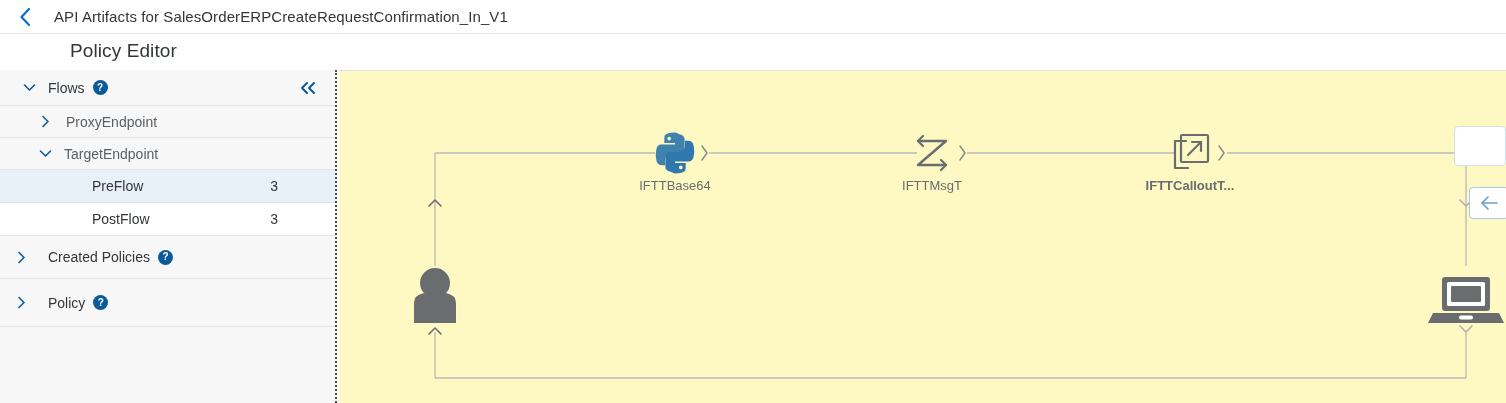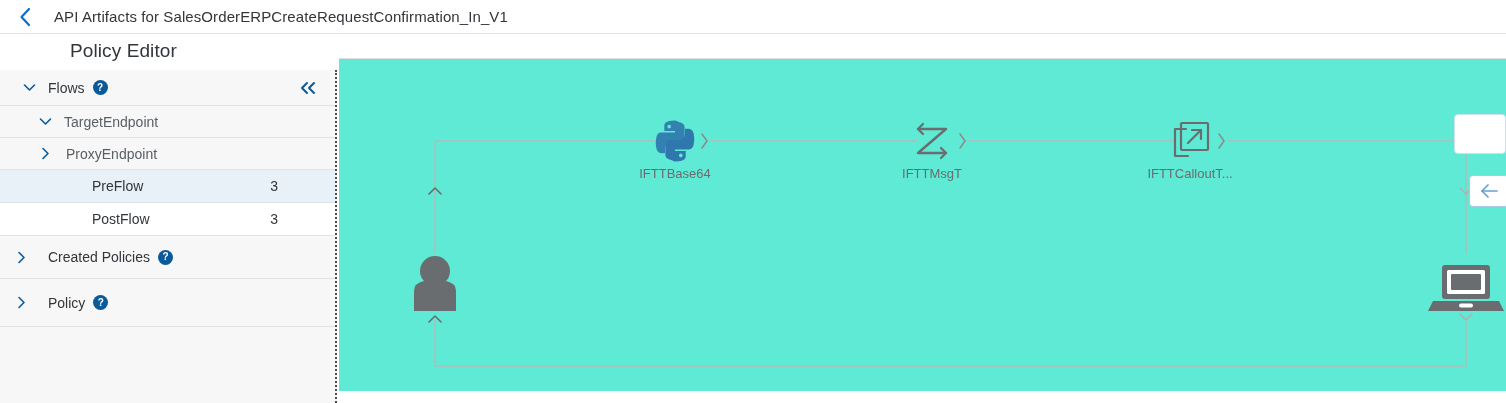--- a/index.html
+++ b/index.html
@@ -75,22 +75,22 @@
   }
   .collapse-btn {
     position:absolute; right:16px; top:8px;
     width:22px; height:20px; display:flex; align-items:center; justify-content:center;
     cursor:pointer;
   }
   .sidebar-filler { background:#f7f7f7; width:335px; height:100px; }
 
   
   .canvas {
-    position:absolute; left:339px; top:58px; width:1167px; height:333px;
-    background:#5eead4; overflow:hidden;
+    position:absolute; left:339px; top:70px; width:1167px; height:333px;
+    background:#fef9c3; overflow:hidden;
   }
   .canvas-top-rule {
     position:absolute; left:0; top:0; width:1167px; height:1px; background:#e0e0e0;
   }
   .flow-svg { position:absolute; left:0; top:0; }
 
   
   .node-label {
     position:absolute; font-size:13px; color:#6a6d70;
     white-space:nowrap; transform:translateX(-50%); text-align:center;
@@ -143,35 +143,35 @@
         <svg width="18" height="14" viewBox="0 0 18 14">
           <polyline points="8,2 3,7 8,12" fill="none" stroke="#0a5999" stroke-width="2" stroke-linecap="round" stroke-linejoin="round"></polyline>
           <polyline points="15,2 10,7 15,12" fill="none" stroke="#0a5999" stroke-width="2" stroke-linecap="round" stroke-linejoin="round"></polyline>
         </svg>
       </div>
     </div>
 
     <div class="side-row lvl1">
       <div style="width:36px"></div>
       <span class="twisty">
+        <svg width="9" height="13" viewBox="0 0 9 13">
+          <polyline points="2,1.5 7,6.5 2,11.5" fill="none" stroke="#0a5999" stroke-width="1.6" stroke-linecap="round" stroke-linejoin="round"></polyline>
+        </svg>
+      </span>
+      <span class="side-label dim" style="margin-left:12px">ProxyEndpoint</span>
+    </div>
+
+    <div class="side-row lvl1">
+      <div style="width:36px"></div>
+      <span class="twisty">
         <svg width="13" height="9" viewBox="0 0 13 9">
           <polyline points="1.5,2 6.5,7 11.5,2" fill="none" stroke="#0a5999" stroke-width="1.6" stroke-linecap="round" stroke-linejoin="round"></polyline>
         </svg>
       </span>
       <span class="side-label dim" style="margin-left:10px">TargetEndpoint</span>
-    </div>
-
-    <div class="side-row lvl1">
-      <div style="width:36px"></div>
-      <span class="twisty">
-        <svg width="9" height="13" viewBox="0 0 9 13">
-          <polyline points="2,1.5 7,6.5 2,11.5" fill="none" stroke="#0a5999" stroke-width="1.6" stroke-linecap="round" stroke-linejoin="round"></polyline>
-        </svg>
-      </span>
-      <span class="side-label dim" style="margin-left:12px">ProxyEndpoint</span>
     </div>
 
     <div class="side-row lvl2 selected">
       <span class="side-label" style="margin-left:62px">PreFlow</span>
       <span class="side-count">3</span>
     </div>
 
     <div class="side-row lvl2">
       <span class="side-label" style="margin-left:62px">PostFlow</span>
       <span class="side-count">3</span>
@@ -285,21 +285,21 @@
         <polyline points="2,-11 11,-11 11,-2"></polyline>
         <polyline points="-4,-12 -15,-12 -15,15 -2,15"></polyline>
       </g>
       <g stroke="#8b8b8b" stroke-width="1.5" fill="none" stroke-linecap="round" stroke-linejoin="round">
         <polyline points="880,76 885,83 880,90"></polyline>
       </g>
     </svg>
 
     <div class="node-label" style="left:336px; top:108px;">IFTTBase64</div>
     <div class="node-label" style="left:593px; top:108px;">IFTTMsgT</div>
-    <div class="node-label" style="left:851px; top:108px;">IFTTCalloutT...</div>
+    <div class="node-label" style="left:851px; top:108px;font-weight:bold;">IFTTCalloutT...</div>
 
     <div class="nav-back-btn-wrap">
       <div class="nav-back-btn">
         <svg width="20" height="16" viewBox="0 0 20 16">
           <line x1="18" y1="8" x2="3" y2="8" stroke="#6a9fd0" stroke-width="1.7" stroke-linecap="round"></line>
           <polyline points="9,2 3,8 9,14" fill="none" stroke="#6a9fd0" stroke-width="1.7" stroke-linecap="round" stroke-linejoin="round"></polyline>
         </svg>
       </div>
     </div>
   </div>

